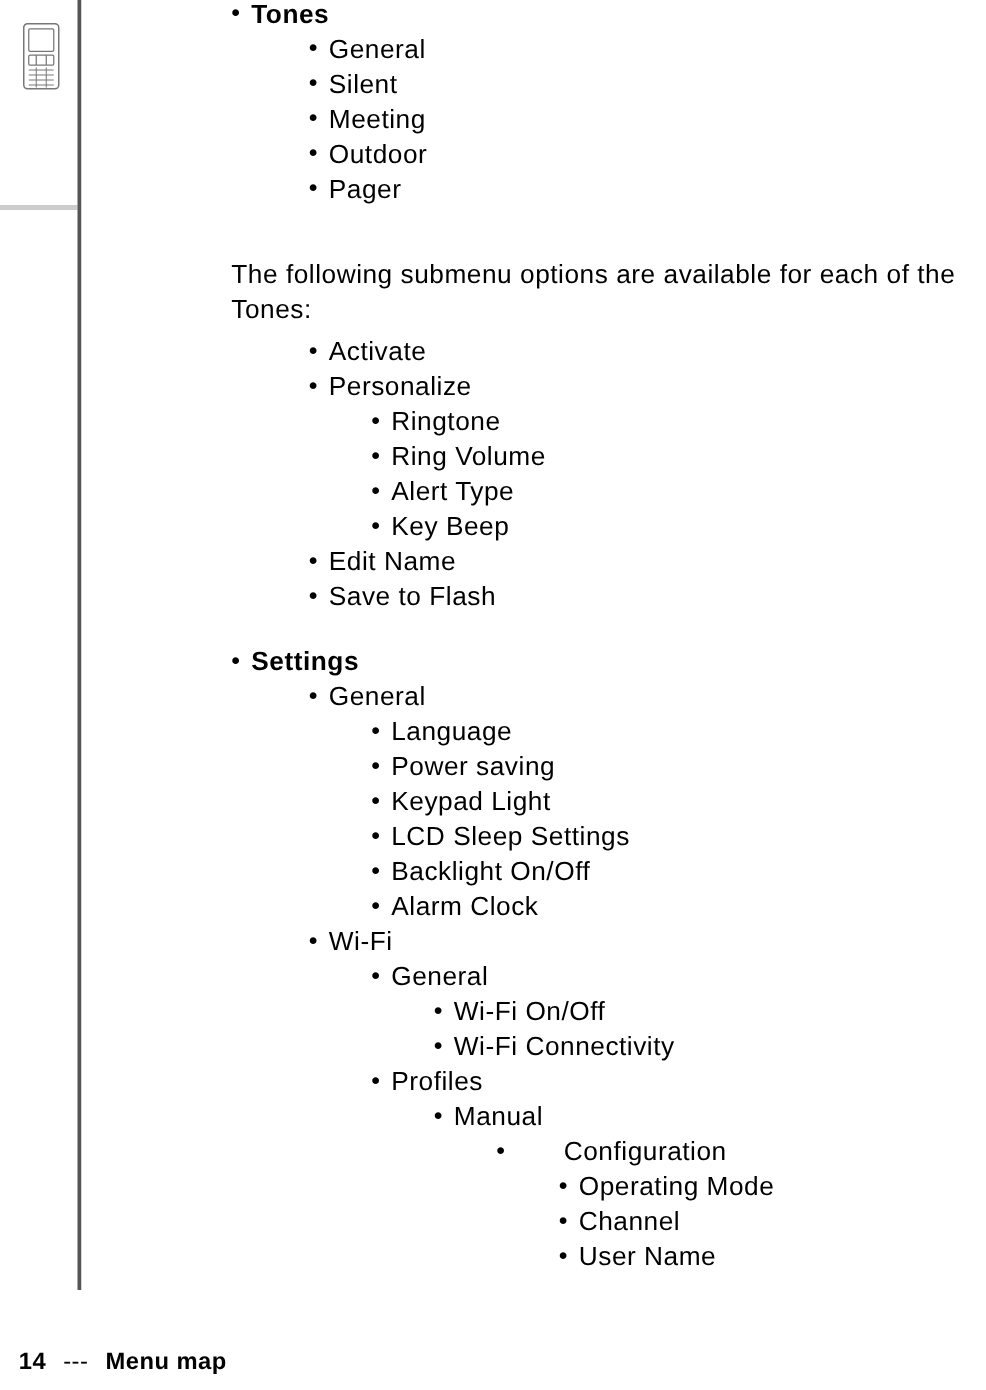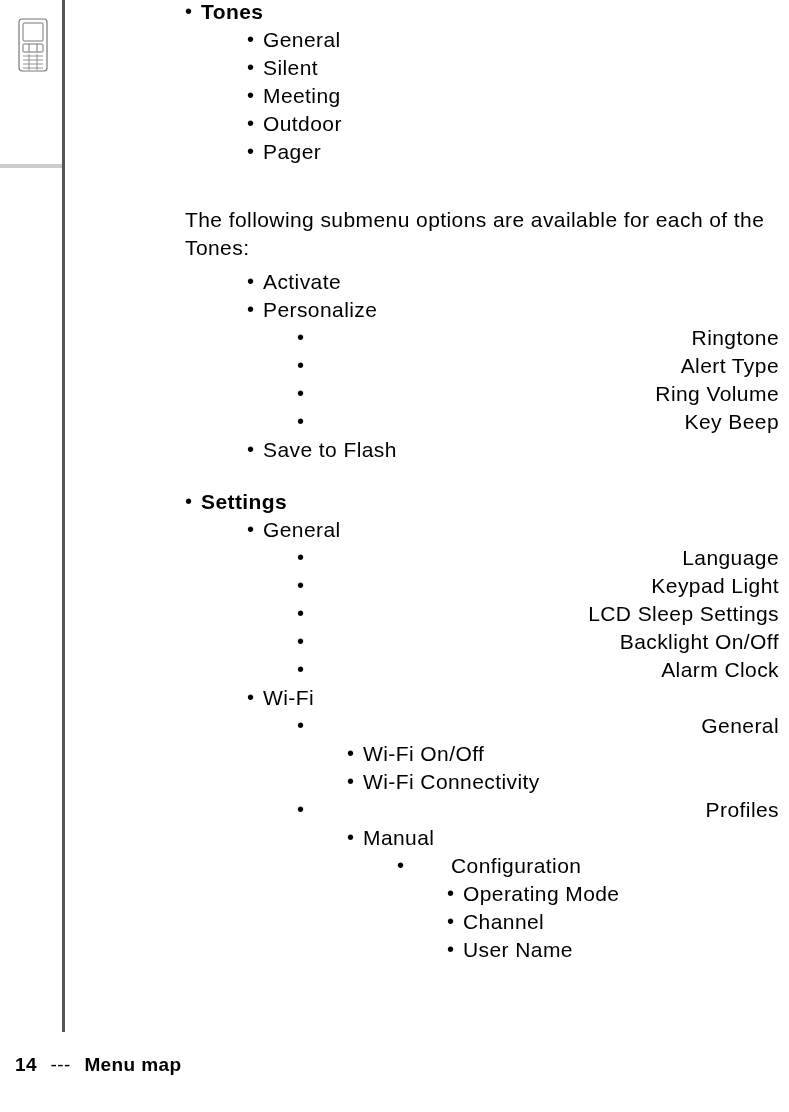--- a/index.html
+++ b/index.html
@@ -8,27 +8,27 @@
   .phone-icon{position:absolute;left:15px;top:18px;width:36px;height:54px;}
   .side-rule{position:absolute;left:62px;top:0;width:0;border-left:3px solid #555;height:1032px;}
   .side-tick{position:absolute;top:164px;left:0;width:62px;height:0;border-top:4px solid #ccc;}
   .content{position:absolute;left:185px;right:10px;top:-2px;font-size:21px;line-height:28px;letter-spacing:0.02em;}
   .bullet{display:flex;}
   .bullet .dot{width:16px;flex:0 0 16px;text-align:left;}
   .bullet .dot::before{content:"•";font-size:20px;position:relative;top:-1px;}
   .bullet .txt{flex:1;}
   .lvl1{margin-left:0px;}
   .lvl2{margin-left:62px;}
-  .lvl3{margin-left:112px;text-align:right;}
+  .lvl3{margin-left:112px;}
   .lvl4{margin-left:162px;}
   .lvl5{margin-left:212px;gap:32px;}
   .lvl6{margin-left:262px;align-items:center;}
   .bold{font-weight:700;}
   .para{margin-top:40px;margin-bottom:6px;}
-  .footer{position:absolute;left:15px;bottom:36px;font-size:19px;font-weight:700;letter-spacing:0.02em;}
+  .footer{position:absolute;left:15px;bottom:11px;font-size:19px;font-weight:700;letter-spacing:0.02em;}
   .footer .sep{font-weight:400;margin:0 8px;}
 </style>
 </head>
 <body>
 
 <div class="page">
 
   <div class="sidebar">
     <svg class="phone-icon" viewBox="0 0 36 54">
       <rect x="4" y="1" width="28" height="52" rx="3" ry="3" fill="none" stroke="#777" stroke-width="1.2"></rect>
@@ -83,49 +83,57 @@
     <div class="bullet lvl2">
         <span class="dot"></span>
         <span class="txt">Personalize</span>
       </div>
     <div class="bullet lvl3">
         <span class="dot"></span>
         <span class="txt">Ringtone</span>
       </div>
     <div class="bullet lvl3">
         <span class="dot"></span>
+        <span class="txt">Ring Volume</span>
+      </div>
+    <div class="bullet lvl3">
+        <span class="dot"></span>
         <span class="txt">Alert Type</span>
       </div>
     <div class="bullet lvl3">
         <span class="dot"></span>
-        <span class="txt">Ring Volume</span>
+        <span class="txt">Key Beep</span>
       </div>
-    <div class="bullet lvl3">
+    <div class="bullet lvl2">
         <span class="dot"></span>
-        <span class="txt">Key Beep</span>
+        <span class="txt">Edit Name</span>
       </div>
     <div class="bullet lvl2">
         <span class="dot"></span>
         <span class="txt">Save to Flash</span>
       </div>
 
     <div style="height:24px"></div>
 
     <div class="bullet lvl1">
       <span class="dot"></span>
         <span class="txt bold">Settings</span>
     </div>
 
     <div class="bullet lvl2">
         <span class="dot"></span>
         <span class="txt">General</span>
       </div>
     <div class="bullet lvl3">
         <span class="dot"></span>
         <span class="txt">Language</span>
+      </div>
+    <div class="bullet lvl3">
+        <span class="dot"></span>
+        <span class="txt">Power saving</span>
       </div>
     <div class="bullet lvl3">
         <span class="dot"></span>
         <span class="txt">Keypad Light</span>
       </div>
     <div class="bullet lvl3">
         <span class="dot"></span>
         <span class="txt">LCD Sleep Settings</span>
       </div>
     <div class="bullet lvl3">

